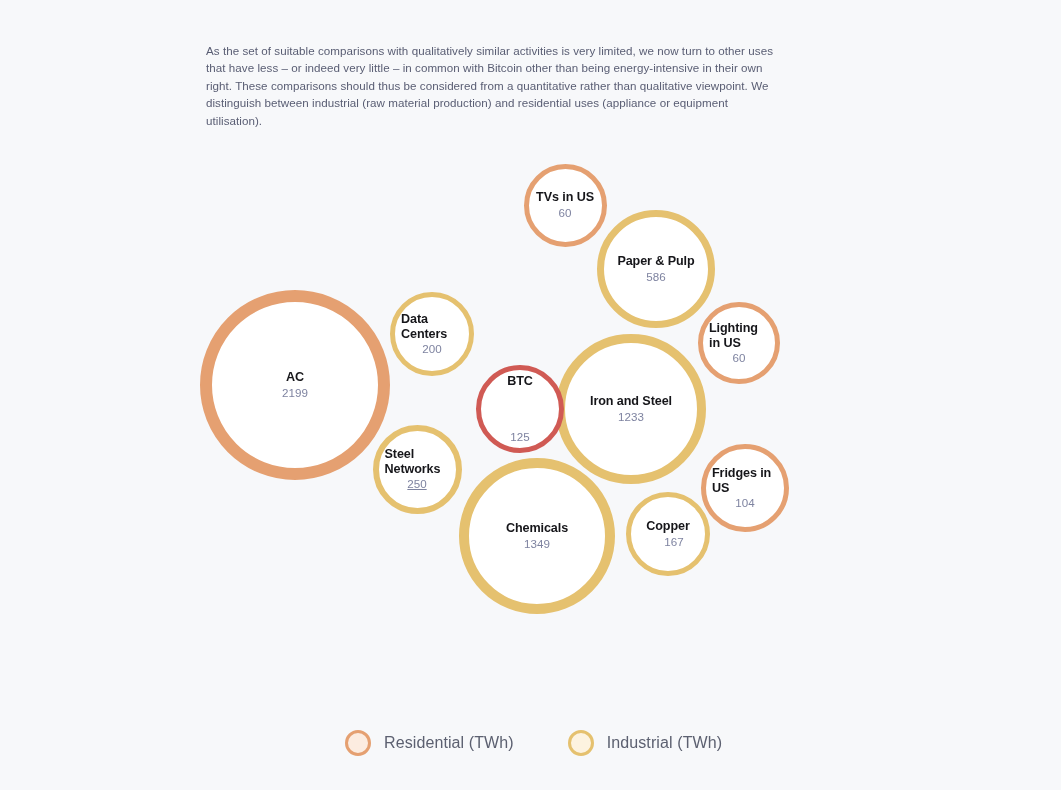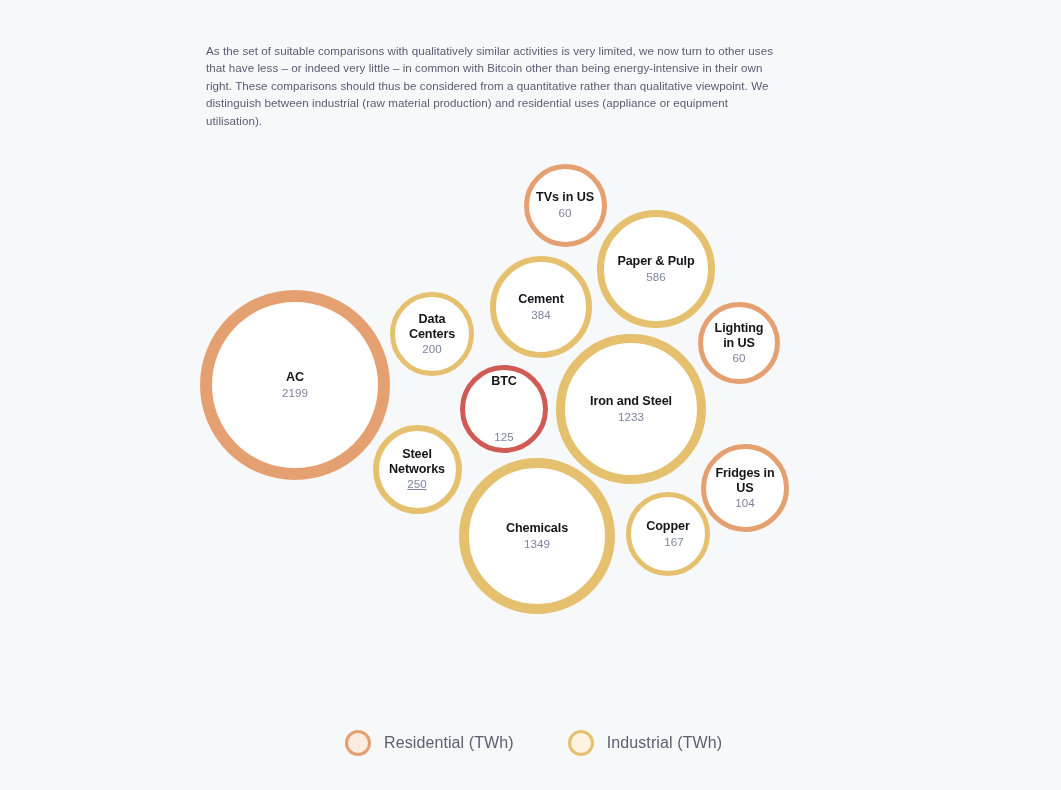--- a/index.html
+++ b/index.html
@@ -33,21 +33,21 @@
   }
   .bubble {
     position: absolute;
     border-radius: 50%;
     background: #ffffff;
     box-sizing: border-box;
     display: flex;
     flex-direction: column;
     align-items: center;
     justify-content: center;
-    text-align: center;
+    text-align: left;
   }
   .bubble-label {
     font-size: 12.6px;
     font-weight: 600;
     color: #16161a;
     line-height: 14.5px;
     letter-spacing: -0.1px;
     padding: 0 6px;
   }
   .bubble-value {
@@ -96,37 +96,33 @@
       <div class="bubble-value" style="color: rgb(126, 131, 160);">1349</div>
     </div>
     <div class="bubble" style="width: 150px; height: 150px; left: 556px; top: 214px; border: 9px solid rgb(229, 193, 111); background: rgb(255, 255, 255);">
       <div class="bubble-label" style="white-space: nowrap;">Iron and Steel</div>
       <div class="bubble-value" style="color: rgb(126, 131, 160);">1233</div>
     </div>
     <div class="bubble" style="width: 118px; height: 118px; left: 597px; top: 90px; border: 7px solid rgb(229, 193, 111); background: rgb(255, 255, 255);">
       <div class="bubble-label" style="white-space: nowrap;">Paper &amp; Pulp</div>
       <div class="bubble-value" style="color: rgb(126, 131, 160);">586</div>
     </div>
-    <div class="bubble" style="width: 102px; height: 102px; left: 490px; top: 136px; border: 6px solid rgb(229, 193, 111); background: rgb(255, 255, 255);">
-      <div class="bubble-label" style="white-space: nowrap;">Cement</div>
-      <div class="bubble-value" style="color: rgb(126, 131, 160);">384</div>
-    </div>
     <div class="bubble" style="width: 89px; height: 89px; left: 372.5px; top: 304.5px; border: 6px solid rgb(229, 193, 111); background: rgb(255, 255, 255);">
       <div class="bubble-label" style="max-width: 71px;">Steel Networks</div>
       <div class="bubble-value" style="color: rgb(126, 131, 160); text-decoration: underline;">250</div>
     </div>
     <div class="bubble" style="width: 84px; height: 84px; left: 390px; top: 172px; border: 5px solid rgb(229, 193, 111); background: rgb(255, 255, 255);">
       <div class="bubble-label" style="max-width: 68px;">Data Centers</div>
       <div class="bubble-value" style="color: rgb(126, 131, 160);">200</div>
     </div>
     <div class="bubble" style="width: 84px; height: 84px; left: 626px; top: 372px; border: 5px solid rgb(229, 193, 111); background: rgb(255, 255, 255);">
       <div class="bubble-label" style="white-space: nowrap;">Copper</div>
       <div class="bubble-value" style="color: rgb(126, 131, 160); margin-left: 12px;">167</div>
     </div>
-    <div class="bubble" style="width: 88px; height: 88px; left: 460px; top: 245px; border: 5px solid rgb(208, 90, 84); background: rgb(255, 255, 255); gap: 40px;">
+    <div class="bubble" style="width: 88px; height: 88px; left: 476px; top: 245px; border: 5px solid rgb(208, 90, 84); background: rgb(255, 255, 255); gap: 40px;">
       <div class="bubble-label" style="white-space: nowrap;">BTC</div>
       <div class="bubble-value" style="color: rgb(126, 131, 160);">125</div>
     </div>
     <div class="bubble" style="width: 88px; height: 88px; left: 701px; top: 324px; border: 5px solid rgb(229, 160, 113); background: rgb(255, 255, 255);">
       <div class="bubble-label" style="max-width: 72px;">Fridges in US</div>
       <div class="bubble-value" style="color: rgb(126, 131, 160);">104</div>
     </div>
     <div class="bubble" style="width: 82px; height: 82px; left: 698px; top: 182px; border: 5px solid rgb(229, 160, 113); background: rgb(255, 255, 255);">
       <div class="bubble-label" style="max-width: 66px;">Lighting in US</div>
       <div class="bubble-value" style="color: rgb(126, 131, 160);">60</div>

